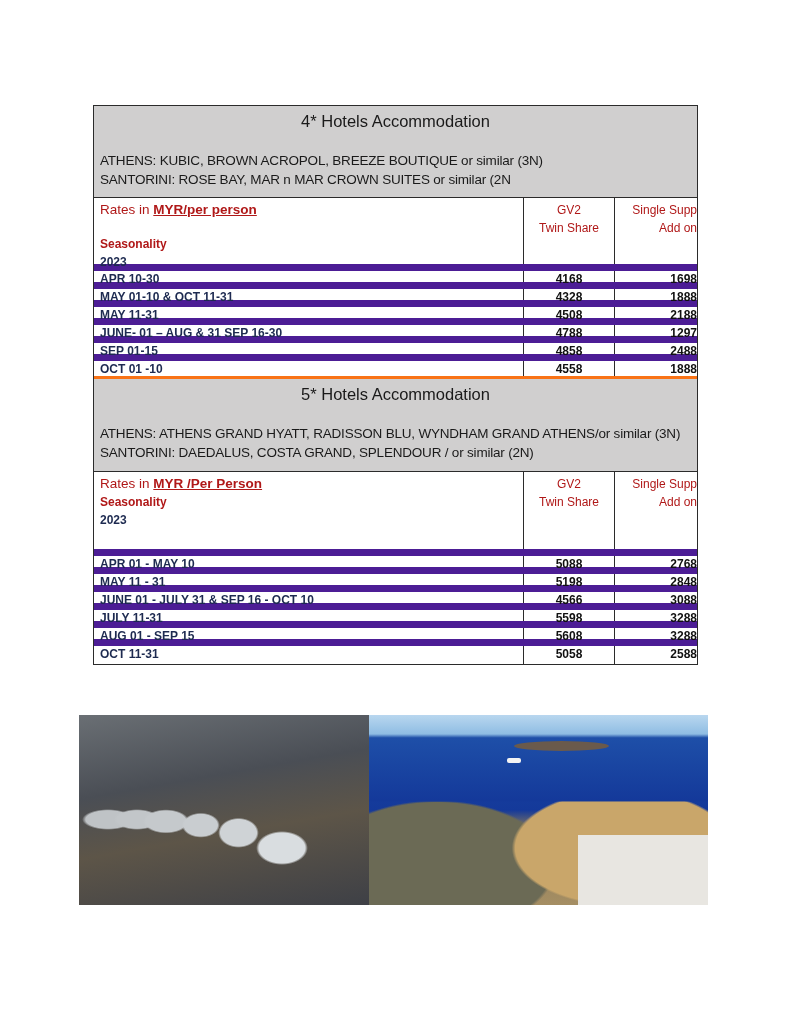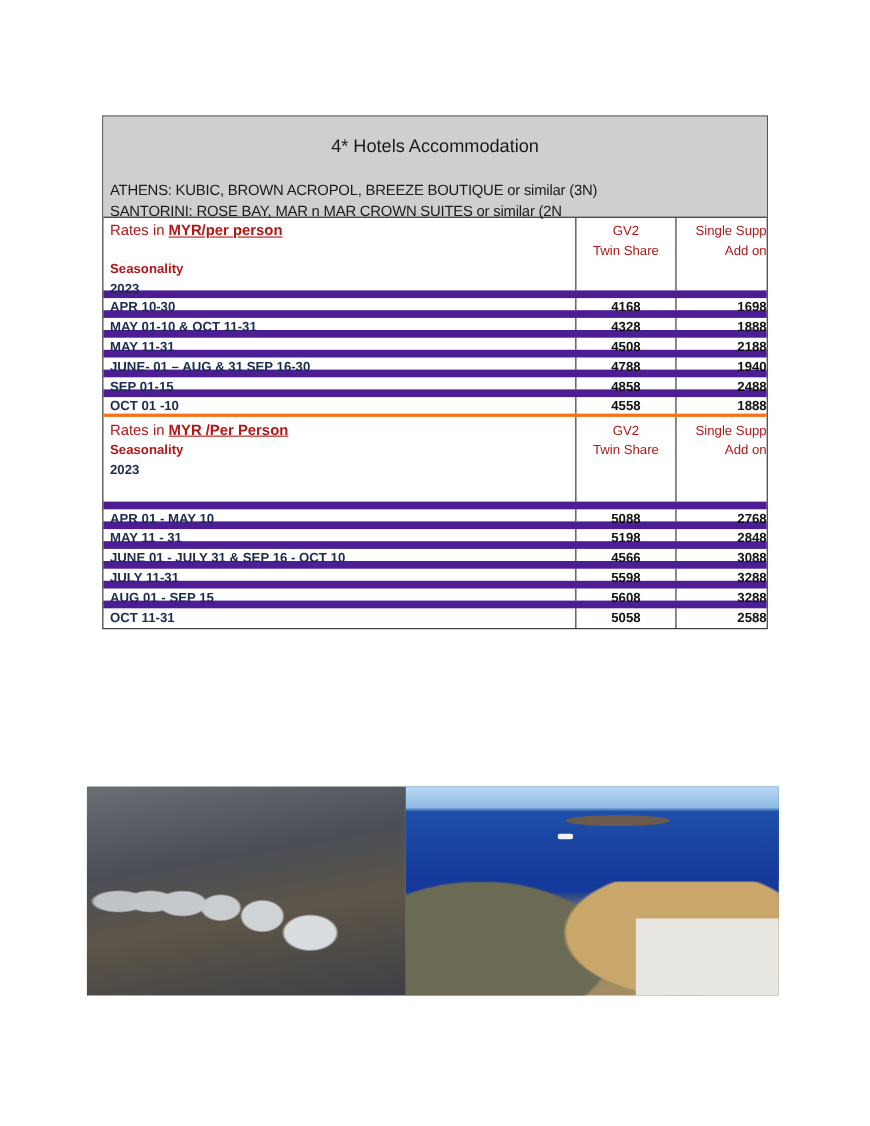--- a/index.html
+++ b/index.html
@@ -8,21 +8,21 @@
       font-family: "Liberation Sans", sans-serif;
     }
     .table {
       position: absolute; left: 93px; top: 105px; width: 605px;
       border: 1px solid #2b2b2b; border-collapse: collapse; box-sizing: border-box;
     }
     .gray-block {
       background: #d0cfcf; border-bottom: 1px solid #2b2b2b; box-sizing: border-box;
       padding: 0 6px; color: #1a1a1a;
     }
-    .gray-block .title { text-align: center; font-size: 16.5px; padding-top: 15px; height: 30px; line-height: 24px; }
+    .gray-block .title { text-align: center; font-size: 16.5px; padding-top: 3px; height: 30px; line-height: 24px; }
     .gray-block .line { font-size: 13.5px; line-height: 19px; letter-spacing: -0.2px; }
     .g1 { height: 92px; }
     .g1 .spacer { height: 12px; }
     .g2 { height: 93px; }
     .g2 .spacer { height: 12px; }
     .row { display: flex; border-bottom: 7px solid #4c1d95; box-sizing: border-box; }
     .row:last-child { border-bottom: none; }
     .c1 { width: 430px; border-right: 1px solid #2b2b2b; box-sizing: border-box; padding-left: 6px; }
     .c2 { width: 91px; border-right: 1px solid #2b2b2b; box-sizing: border-box; text-align: center; }
     .c3 { flex: 1; text-align: right; }
@@ -101,34 +101,40 @@
         <div class="c3">1888</div>
       </div>
     <div class="row drow">
         <div class="c1">MAY 11-31</div>
         <div class="c2">4508</div>
         <div class="c3">2188</div>
       </div>
     <div class="row drow">
         <div class="c1">JUNE- 01 – AUG &amp; 31 SEP 16-30</div>
         <div class="c2">4788</div>
-        <div class="c3">1940</div>
+        <div class="c3">1297</div>
       </div>
     <div class="row drow">
         <div class="c1">SEP 01-15</div>
         <div class="c2">4858</div>
         <div class="c3">2488</div>
       </div>
     <div class="row drow" style="border-bottom:3px solid #f97316">
         <div class="c1">OCT 01 -10</div>
         <div class="c2">4558</div>
         <div class="c3">1888</div>
       </div>
   </div>
 
+  <div class="gray-block g2">
+    <div class="title">5* Hotels Accommodation</div>
+    <div class="spacer"></div>
+    <div class="line">ATHENS: ATHENS GRAND HYATT, RADISSON BLU, WYNDHAM GRAND ATHENS/or similar (3N)</div>
+    <div class="line">SANTORINI: DAEDALUS, COSTA GRAND, SPLENDOUR / or similar (2N)</div>
+  </div>
 
   <div class="row hdr2">
     <div class="c1">
       <div class="rates red"><span>Rates in </span><u>MYR /Per Person</u></div>
       <div class="seas red">Seasonality</div>
       <div class="seas navy">2023</div>
     </div>
     <div class="c2 hcell red">
       <div>GV2</div>
       <div>Twin Share</div>

